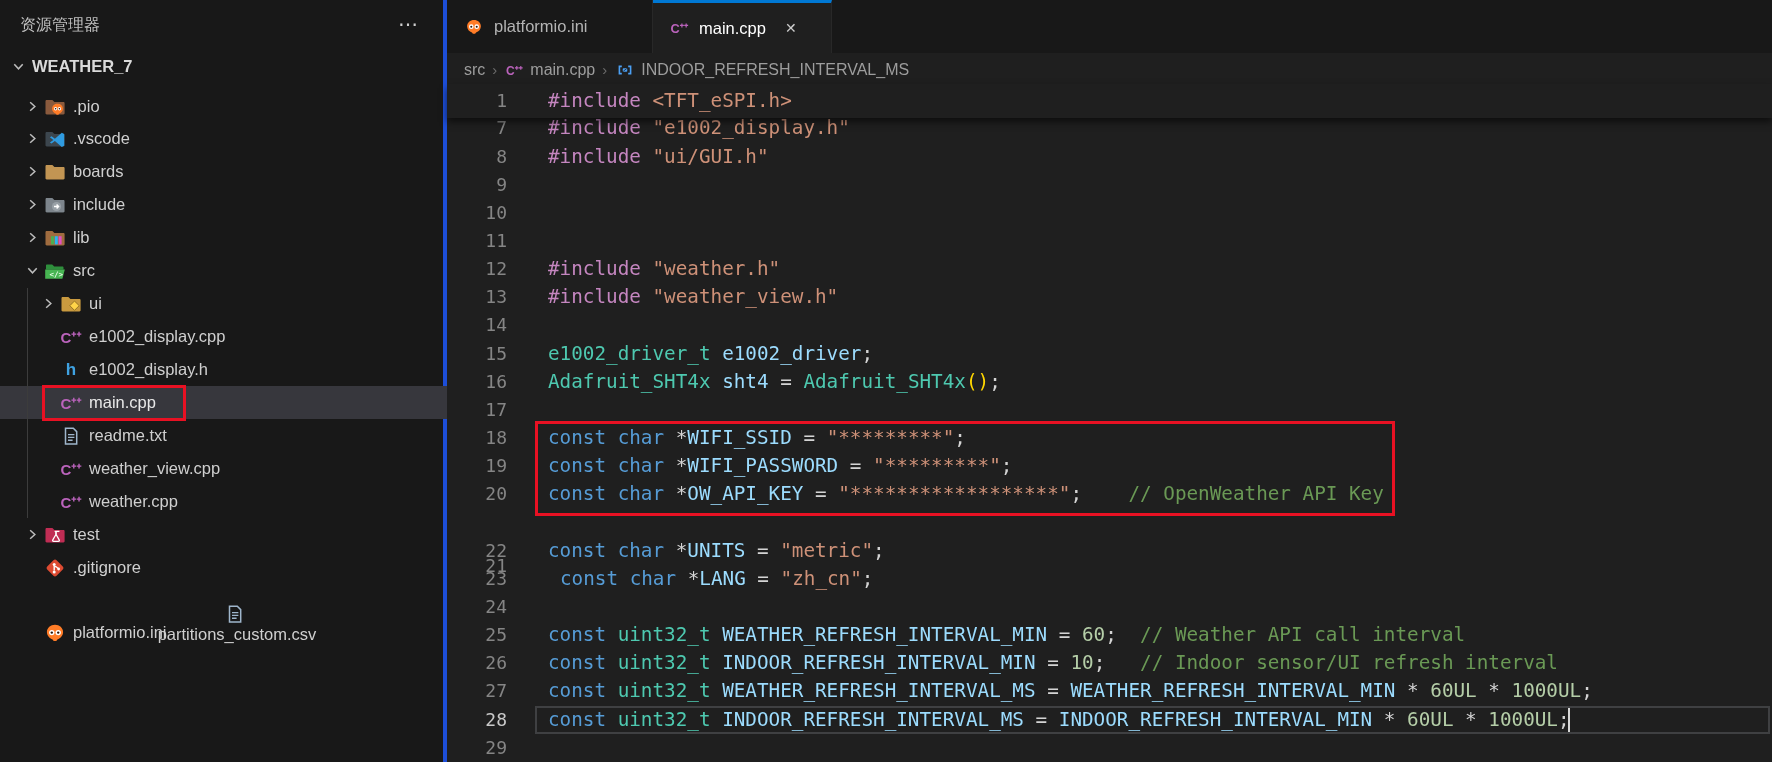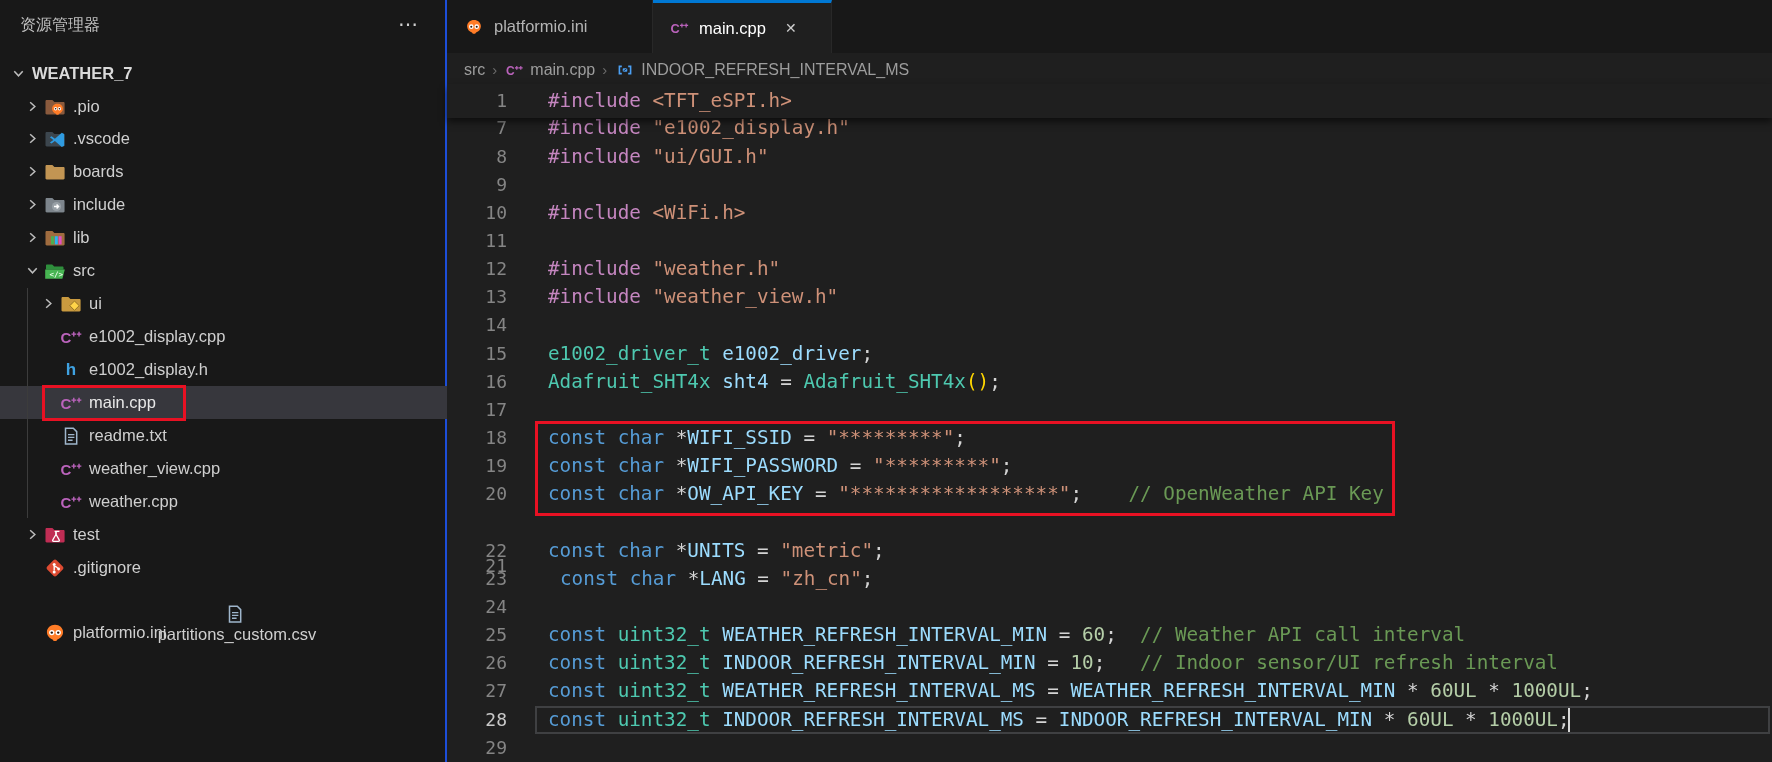--- a/index.html
+++ b/index.html
@@ -1,22 +1,22 @@
 <!DOCTYPE html>
 <html style="--accent: #0078d4; --red: #e81123;"><head>
 <meta charset="utf-8">
 <style>
   html,body{margin:0;padding:0;background:#111;}
   .app{position:relative;width:1772px;height:762px;background:#1f1f1f;overflow:hidden;
        font-family:"Liberation Sans",sans-serif;color:#cccccc;-webkit-font-smoothing:antialiased;}
   
-  .sidebar{position:absolute;left:0;top:0;width:447px;height:762px;background:#181818;border-right:2px solid #1d4ed8;box-sizing:border-box;padding-left:16px;}
+  .sidebar{position:absolute;left:0;top:0;width:447px;height:762px;background:#181818;border-right:4px solid #1d4ed8;box-sizing:border-box;padding-left:16px;}
   .sb-title{position:absolute;left:20px;top:15px;font-size:16px;color:#c0c0c0;}
   .sb-more{position:absolute;left:398px;top:12px;font-size:20px;color:#d0d0d0;letter-spacing:3px;cursor:pointer;}
-  .proj-row{position:absolute;left:0;top:50px;width:447px;height:33px;display:flex;align-items:flex-end;}
+  .proj-row{position:absolute;left:0;top:50px;width:447px;height:33px;display:flex;align-items:center;}
   .proj-label{font-weight:bold;font-size:16.5px;color:#dadada;margin-left:4px;}
   .chev{width:20px;height:20px;flex:none;display:flex;align-items:center;justify-content:center;margin-left:8px;}
   .tree-row{position:absolute;left:0;width:447px;height:33px;display:flex;align-items:center;font-size:16.5px;color:#cfcfcf;cursor:pointer;box-sizing:border-box;}
   .tree-row.sel{background:#37373d;color:#e8e8e8;}
   .tree-row .chev{margin-left:0;}
   .ficon{width:26px;height:22px;flex:none;display:flex;align-items:center;justify-content:center;}
   .flabel{margin-left:5px;white-space:nowrap;}
   .indent-guide{position:absolute;left:27px;top:288px;width:1px;height:230px;background:#3c3c3c;}
   .cppico{color:#bb63bc;font-weight:700;font-size:15px;letter-spacing:0;}
   .hico{color:#3fa2e2;font-weight:700;font-size:17px;}
@@ -318,21 +318,21 @@
             </svg>
           </span>
           <span>INDOOR_REFRESH_INTERVAL_MS</span>
         </span>
       </div>
     <div class="code">
       <div id="lines">
           <div class="cl" style="top: 114px;"><span class="ln">7</span><span class="ct"><span class="tok-inc">#include</span><span class="tok-pun"> </span><span class="tok-str">"e1002_display.h"</span></span></div>
           <div class="cl" style="top: 143px;"><span class="ln">8</span><span class="ct"><span class="tok-inc">#include</span><span class="tok-pun"> </span><span class="tok-str">"ui/GUI.h"</span></span></div>
           <div class="cl" style="top: 171px;"><span class="ln">9</span><span class="ct"></span></div>
-          <div class="cl" style="top: 199px;"><span class="ln">10</span><span class="ct"><span class="tok-inc">#include</span><span class="tok-pun"> </span><span class="tok-str">&lt;WiFi.h&gt;</span></span></div>
+          <div class="cl" style="top: 199px;"><span class="ln">10</span></div>
           <div class="cl" style="top: 227px;"><span class="ln">11</span><span class="ct"></span></div>
           <div class="cl" style="top: 255px;"><span class="ln">12</span><span class="ct"><span class="tok-inc">#include</span><span class="tok-pun"> </span><span class="tok-str">"weather.h"</span></span></div>
           <div class="cl" style="top: 283px;"><span class="ln">13</span><span class="ct"><span class="tok-inc">#include</span><span class="tok-pun"> </span><span class="tok-str">"weather_view.h"</span></span></div>
           <div class="cl" style="top: 311px;"><span class="ln">14</span><span class="ct"></span></div>
           <div class="cl" style="top: 340px;"><span class="ln">15</span><span class="ct"><span class="tok-typ">e1002_driver_t</span><span class="tok-pun"> </span><span class="tok-var">e1002_driver</span><span class="tok-pun">;</span></span></div>
           <div class="cl" style="top: 368px;"><span class="ln">16</span><span class="ct"><span class="tok-typ">Adafruit_SHT4x</span><span class="tok-pun"> </span><span class="tok-var">sht4</span><span class="tok-pun"> = </span><span class="tok-typ">Adafruit_SHT4x</span><span class="tok-gld">()</span><span class="tok-pun">;</span></span></div>
           <div class="cl" style="top: 396px;"><span class="ln">17</span></div>
           <div class="cl" style="top: 424px;"><span class="ln">18</span><span class="ct"><span class="tok-kw">const char</span><span class="tok-pun"> *</span><span class="tok-var">WIFI_SSID</span><span class="tok-pun"> = </span><span class="tok-str">"*********"</span><span class="tok-pun">;</span></span></div>
           <div class="cl" style="top: 452px;"><span class="ln">19</span><span class="ct"><span class="tok-kw">const char</span><span class="tok-pun"> *</span><span class="tok-var">WIFI_PASSWORD</span><span class="tok-pun"> = </span><span class="tok-str">"*********"</span><span class="tok-pun">;</span></span></div>
           <div class="cl" style="top: 480px;"><span class="ln">20</span><span class="ct"><span class="tok-kw">const char</span><span class="tok-pun"> *</span><span class="tok-var">OW_API_KEY</span><span class="tok-pun"> = </span><span class="tok-str">"******************"</span><span class="tok-pun">;    </span><span class="tok-com">// OpenWeather API Key</span></span></div>

